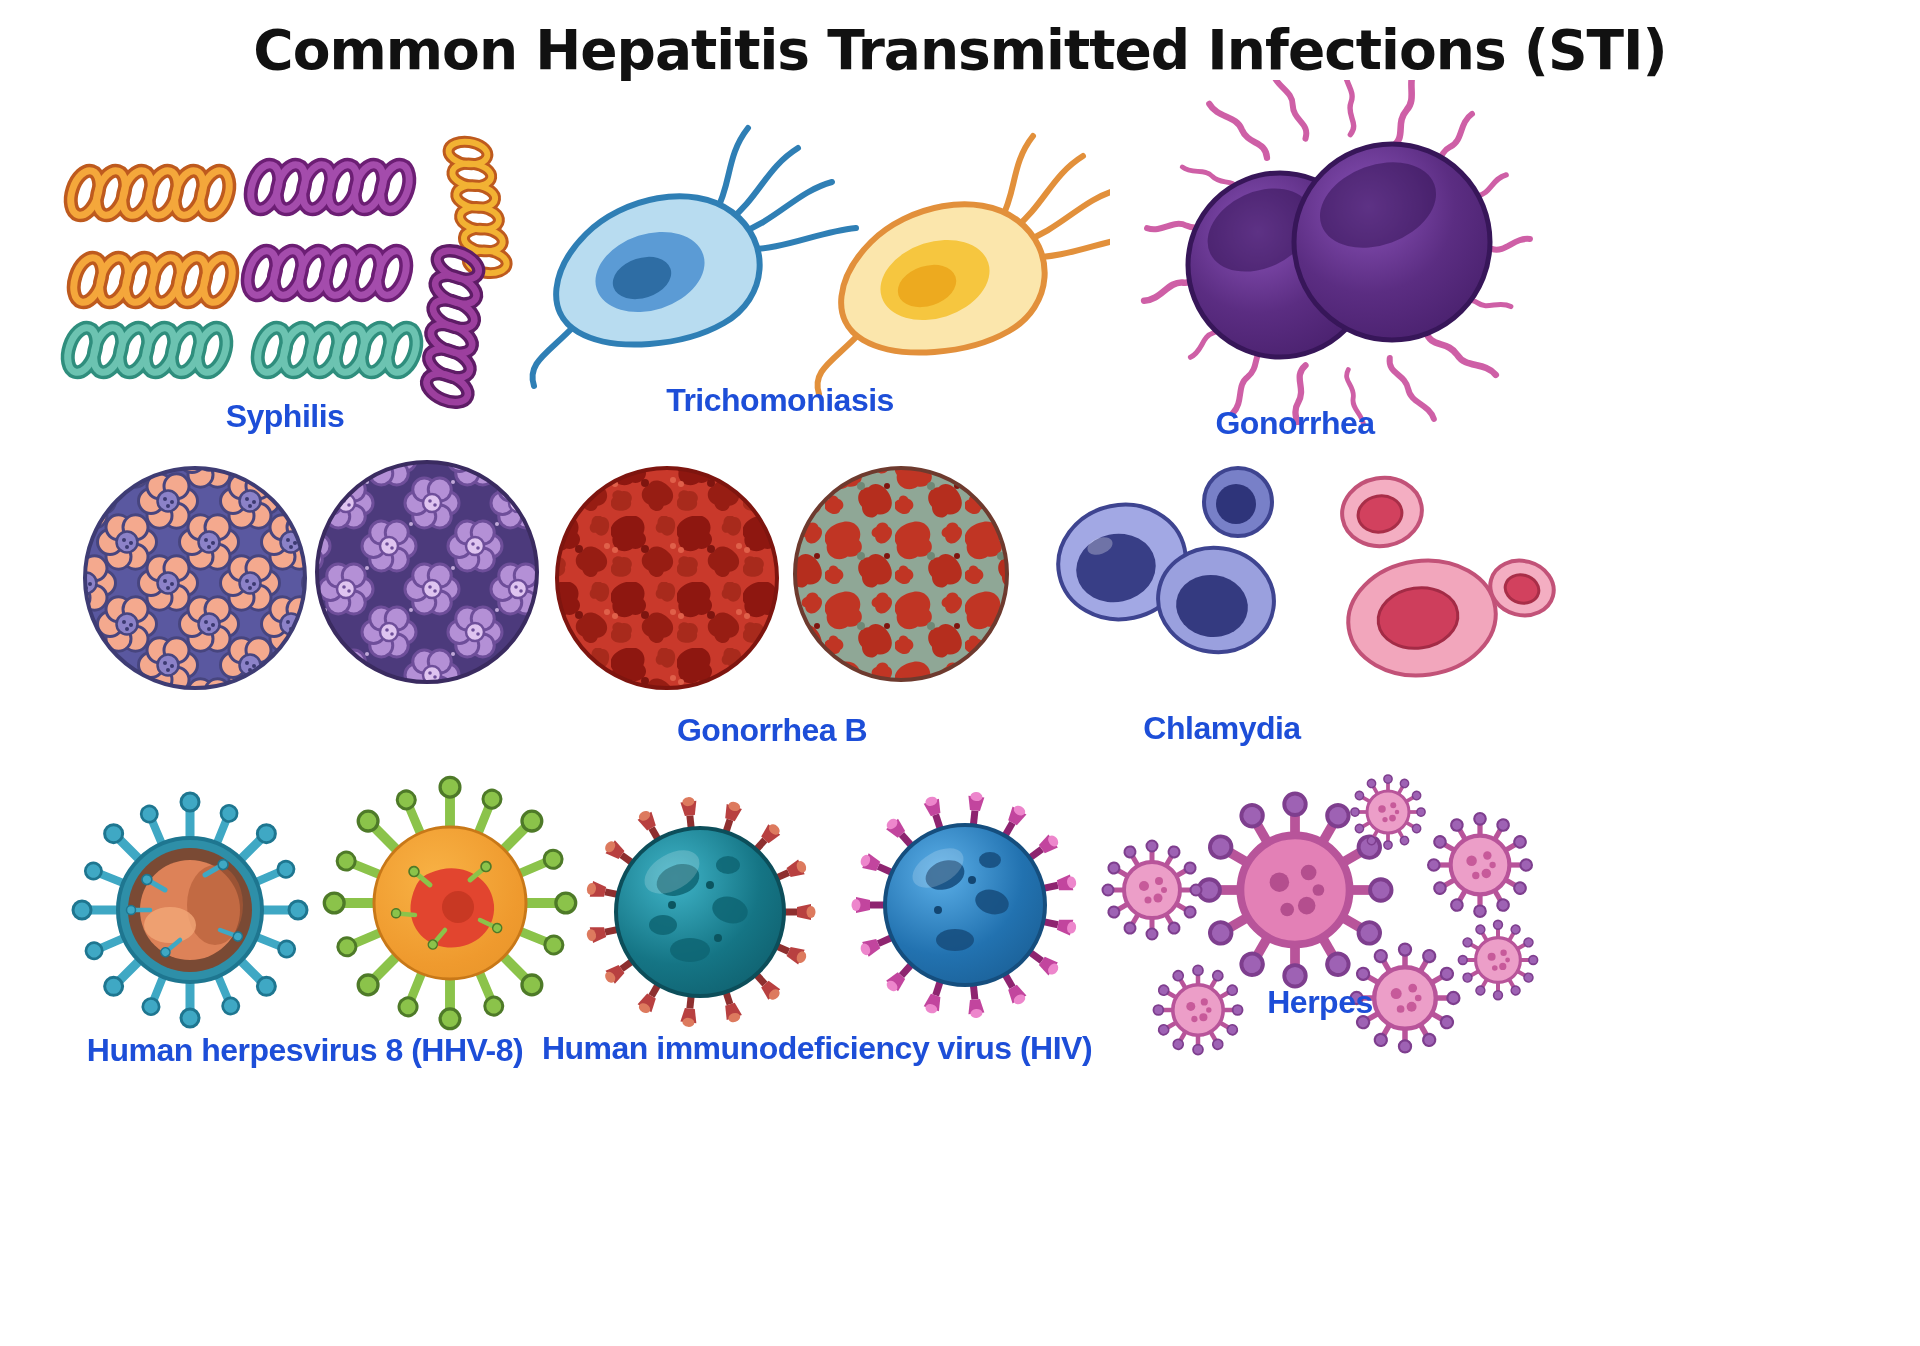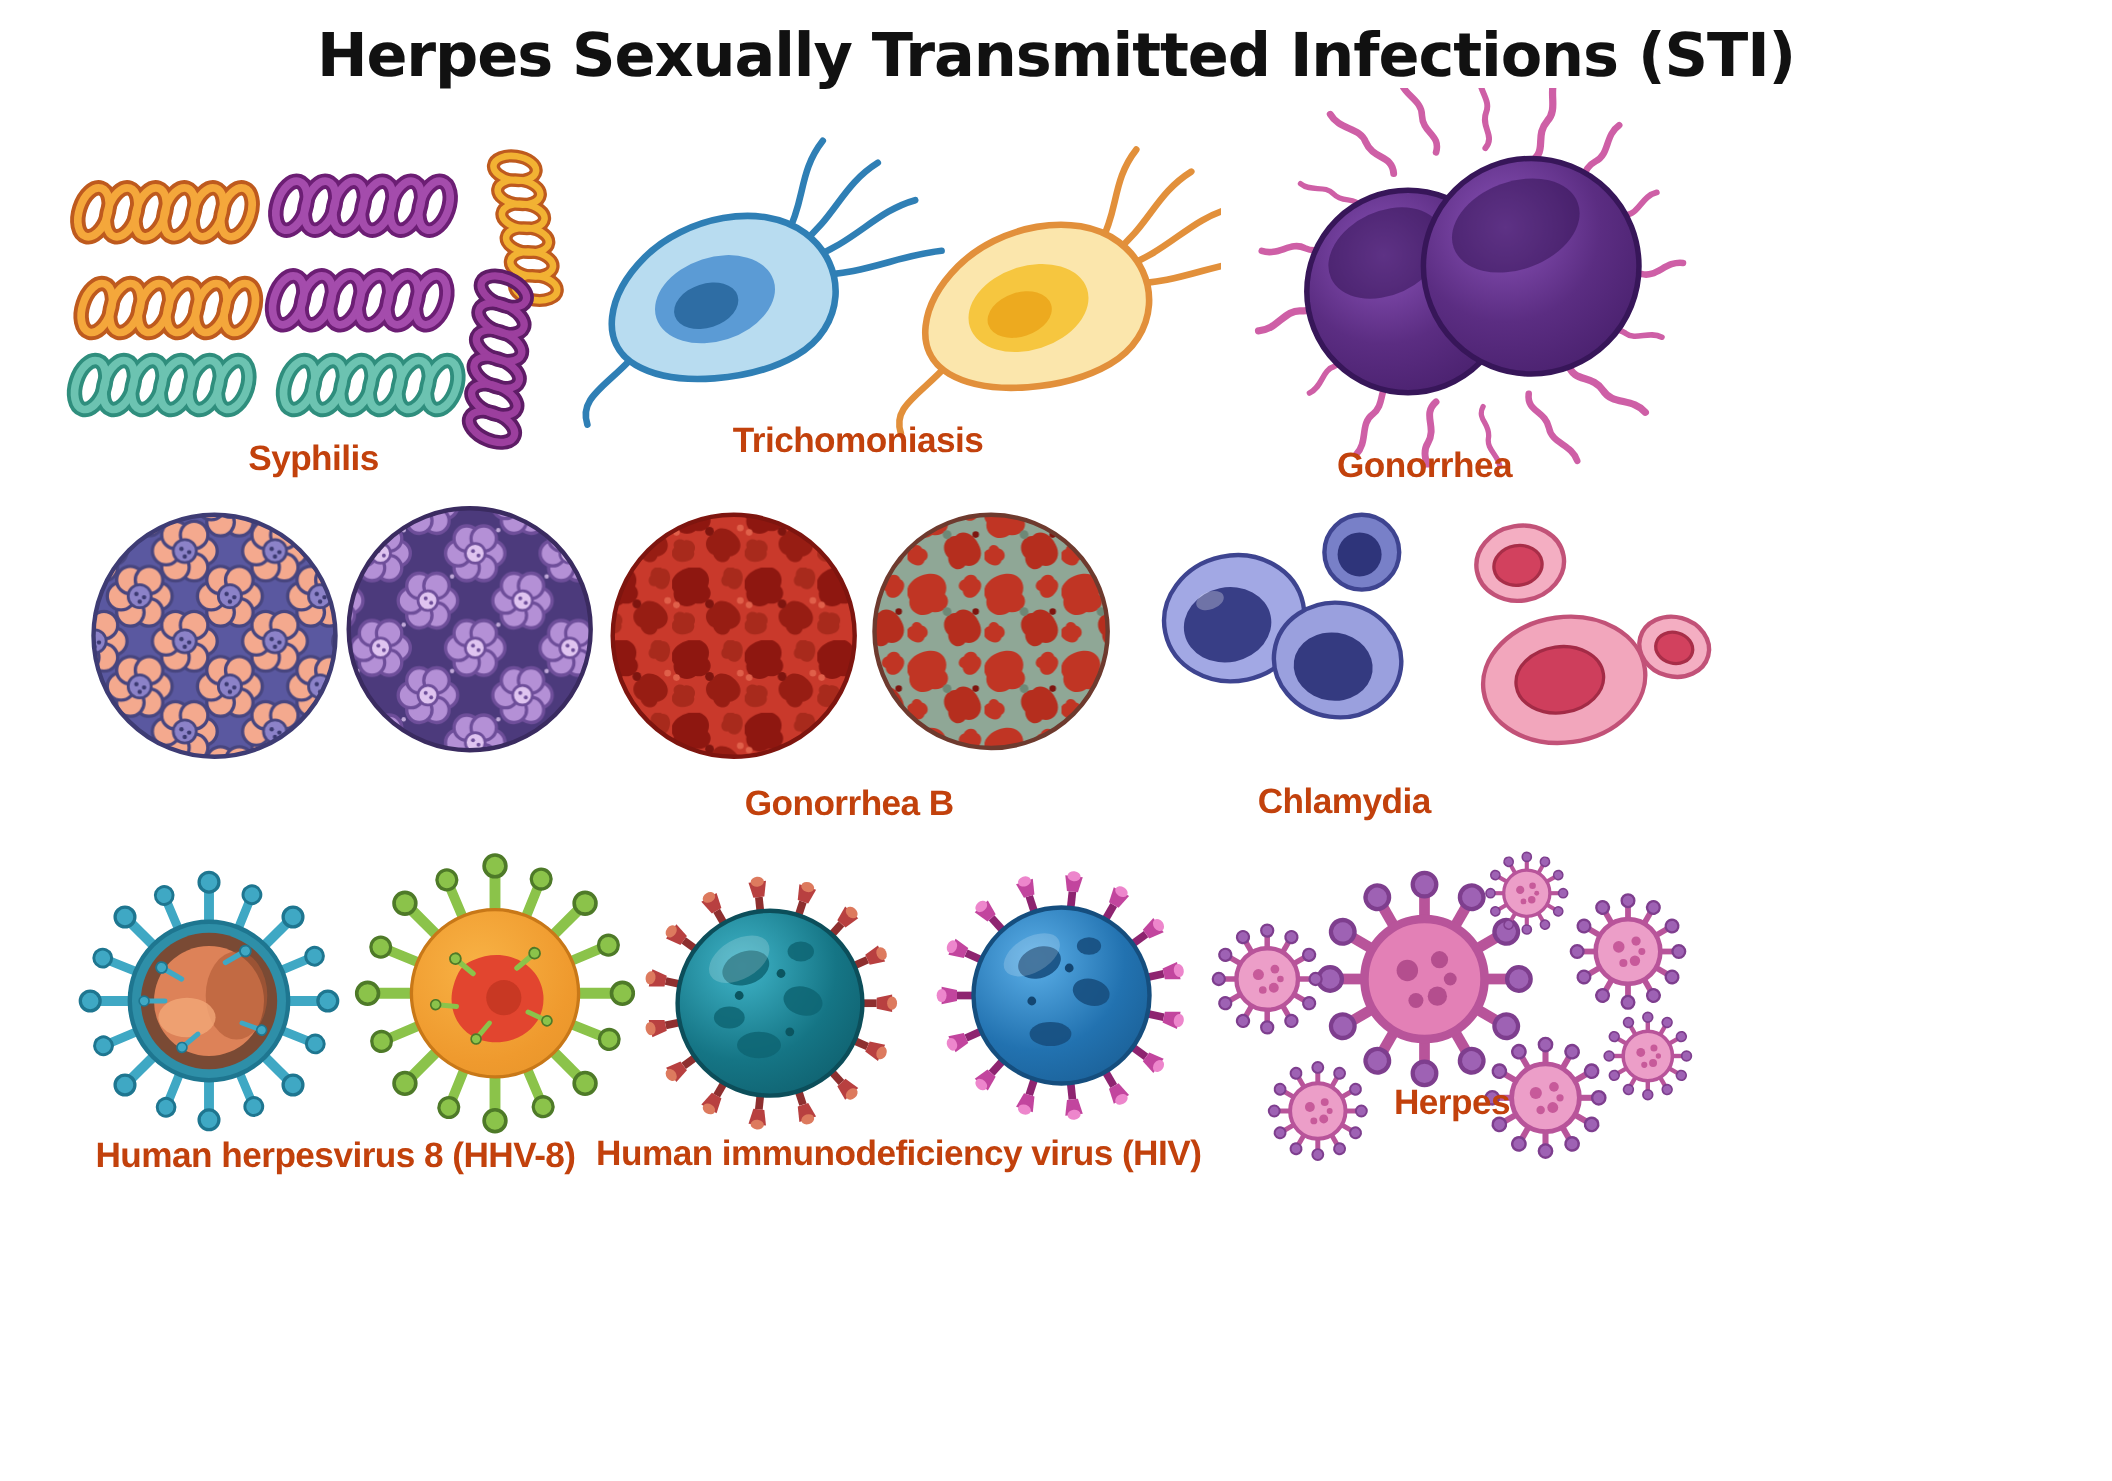--- a/index.html
+++ b/index.html
@@ -4,28 +4,28 @@
 <style>
   html,body{margin:0;padding:0;background:#ffffff;}
   .canvas{position:relative;width:1920px;height:1346px;background:#ffffff;overflow:hidden;
           font-family:"Liberation Sans", sans-serif;}
   .title{position:absolute;left:0;right:0;top:18px;margin:0;text-align:center;
          font-family:"DejaVu Sans", sans-serif;font-weight:800;font-size:55px;
          letter-spacing:-1px;color:#111111;z-index:3;}
   .art{position:absolute;z-index:1;}
   .label{position:absolute;transform:translateX(-50%);white-space:nowrap;z-index:2;
          font-family:"Liberation Sans", sans-serif;font-weight:700;font-size:32px;
-         color:#c2410c;letter-spacing:-0.5px;}
+         color:#1d4ed8;letter-spacing:-0.5px;}
 </style>
 </head>
 <body>
 
 <div class="canvas">
 
-  <h1 class="title">Herpes Sexually Transmitted Infections (STI)</h1>
+  <h1 class="title">Common Hepatitis Transmitted Infections (STI)</h1>
 
   <svg class="art" style="left:50px;top:135px" width="570" height="275" viewBox="0 0 570 275" xmlns="http://www.w3.org/2000/svg">
     <defs>
       <g id="coil6" fill="none">
         <ellipse rx="13" ry="23" transform="translate(0 0) rotate(18)"></ellipse>
         <ellipse rx="13" ry="23" transform="translate(26 0) rotate(18)"></ellipse>
         <ellipse rx="13" ry="23" transform="translate(52 0) rotate(18)"></ellipse>
         <ellipse rx="13" ry="23" transform="translate(78 0) rotate(18)"></ellipse>
         <ellipse rx="13" ry="23" transform="translate(104 0) rotate(18)"></ellipse>
         <ellipse rx="13" ry="23" transform="translate(130 0) rotate(18)"></ellipse>

